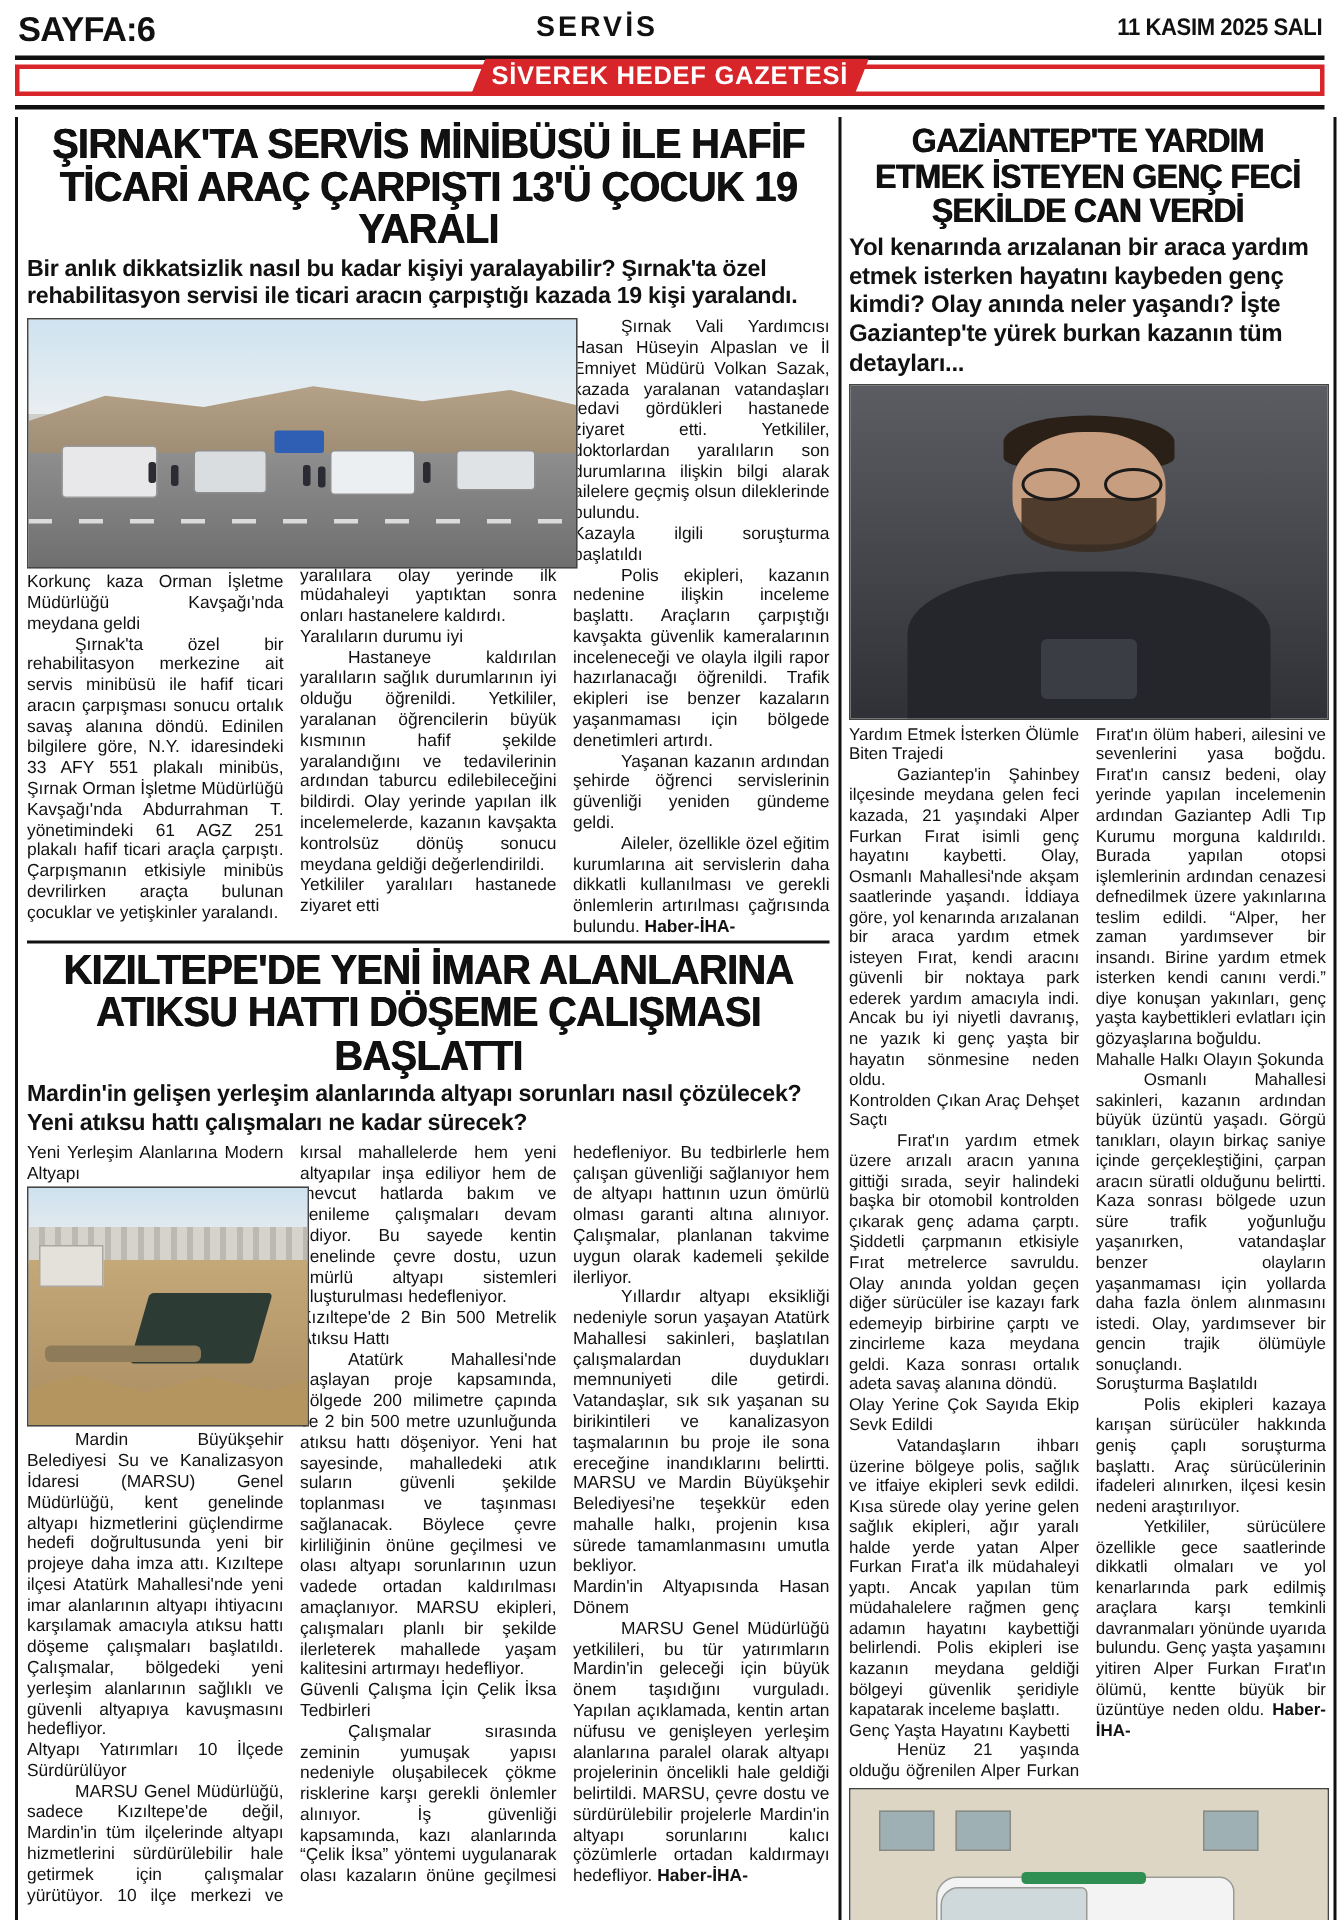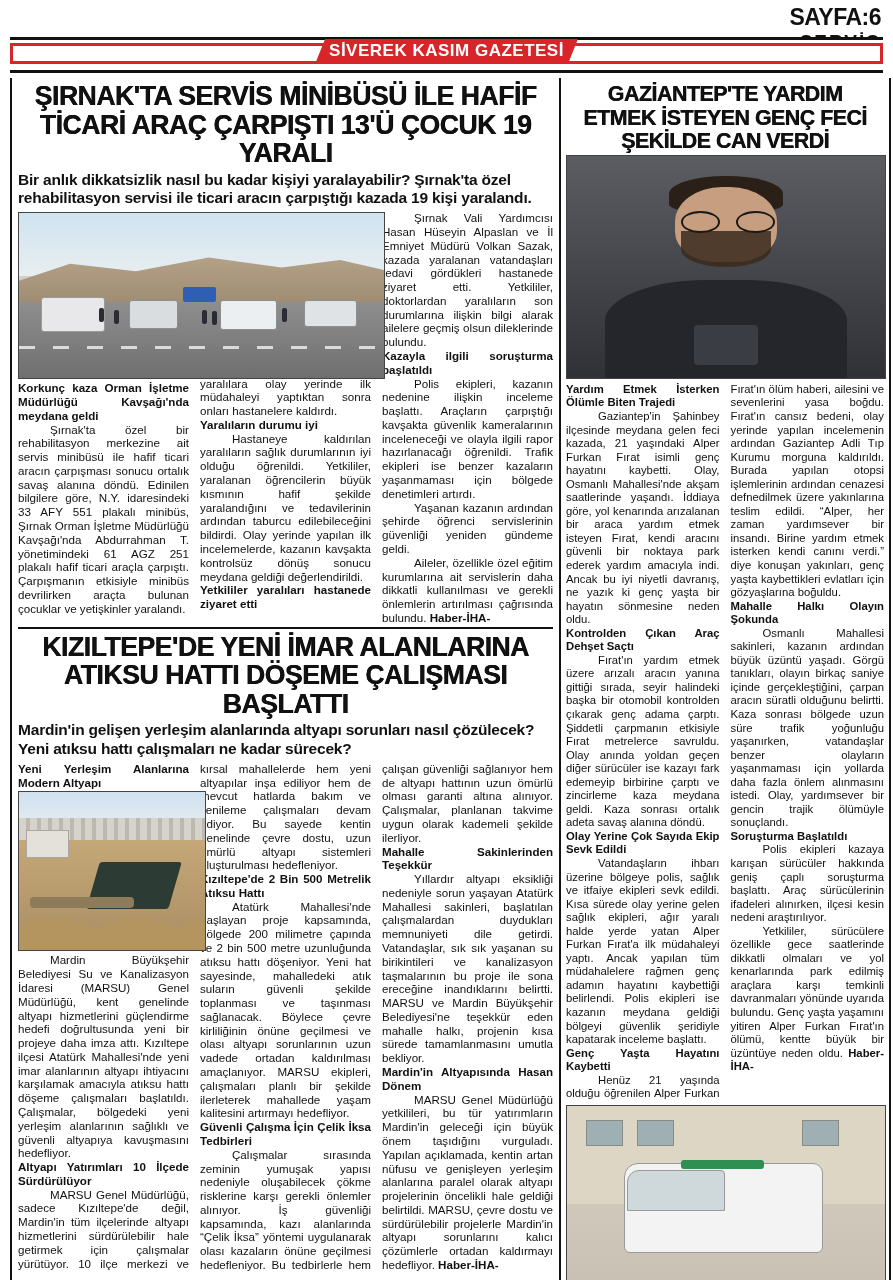--- a/index.html
+++ b/index.html
@@ -6,21 +6,21 @@
   body{
     width:893px;height:1280px;
     background:#ffffff;
     font-family:"Liberation Sans", sans-serif;
     color:#111;
     overflow:hidden;
   }
   .page{position:relative;width:893px;height:1280px;box-sizing:border-box;padding:0 6px;}
 
   
-  .masthead{display:flex;align-items:flex-end;justify-content:space-between;height:34px;padding:4px 6px 0 6px;box-sizing:border-box;flex-direction:column;}
+  .masthead{display:flex;align-items:center;justify-content:space-between;height:34px;padding:4px 6px 0 6px;box-sizing:border-box;}
   .sayfa{font-size:23px;font-weight:bold;letter-spacing:-0.5px;font-family:"Liberation Sans",sans-serif;}
   .gundem{font-size:19px;font-weight:bold;letter-spacing:2px;margin-left:-40px;}
   .datetxt{font-size:16px;font-weight:bold;letter-spacing:-0.3px;transform:scaleX(0.92);transform-origin:right bottom;}
 
   .ribbon{position:relative;height:30px;margin:3px 4px 0 4px;border-top:3px solid #111;border-bottom:3px solid #111;background:#fff;}
   .ribbon-bars{position:absolute;left:0;right:0;top:3px;height:21px;display:flex;gap:0;}
   .ribbon-bar{flex:1;border:3px solid #d7252a;background:#fff;box-sizing:border-box;height:21px;}
   .ribbon-title{position:absolute;left:50%;top:-1px;transform:translateX(-50%);background:#d7252a;color:#fff;font-size:17px;font-weight:bold;letter-spacing:0.5px;padding:2px 14px 3px 14px;white-space:nowrap;clip-path:polygon(10px 0,100% 0,calc(100% - 10px) 100%,0 100%);}
 
   
@@ -39,21 +39,21 @@
   h1.head.r{font-size:22.5px;line-height:1.05;}
   .subhead{font-size:15.5px;font-weight:bold;line-height:1.18;margin:3px 0 4px 0;letter-spacing:-0.2px;}
   .subhead.r{font-size:16px;line-height:1.2;}
   .ruleline{border-top:2px solid #111;margin:2px 0 3px 0;}
 
   
   .cols3{column-count:3;column-gap:11px;font-size:11.6px;line-height:1.19;text-align:justify;}
   .cols2{column-count:2;column-gap:11px;font-size:11.3px;line-height:1.2;text-align:justify;}
   .cols3 p,.cols2 p{margin:0;text-indent:32px;}
   .cols3 p.nind,.cols2 p.nind{text-indent:0;}
-  .sub{font-weight:bold;display:block;text-indent:0;}
+  .sub{font-weight:normal;display:block;text-indent:0;}
   .bold{font-weight:bold;}
 
   
   .photo{border:1px solid #444;display:block;}
   .ph-crash{width:365px;height:165px;float:left;margin:1px 8px 2px 0;}
   .ph-man{width:318px;height:222px;margin:2px auto 4px auto;}
   .ph-dig{width:186px;height:158px;float:left;margin:2px 8px 2px 0;}
   .ph-amb{width:318px;height:175px;margin:4px auto 0 auto;}
 
   
@@ -102,21 +102,21 @@
     <div class="sayfa">SAYFA:6</div>
     <div class="gundem">SERVİS</div>
     <div class="datetxt">11 KASIM 2025 SALI</div>
   </div>
 
   <div class="ribbon">
     <div class="ribbon-bars">
       <div class="ribbon-bar"></div>
       <div class="ribbon-bar"></div>
     </div>
-    <div class="ribbon-title">SİVEREK KASIM GAZETESİ</div>
+    <div class="ribbon-title">SİVEREK HEDEF GAZETESİ</div>
   </div>
 
   <div class="content">
 
     <div class="col-left">
 
       <div>
         <h1 class="head">ŞIRNAK'TA SERVİS MİNİBÜSÜ İLE HAFİF TİCARİ ARAÇ ÇARPIŞTI 13'Ü ÇOCUK 19 YARALI</h1>
         <div class="subhead">Bir anlık dikkatsizlik nasıl bu kadar kişiyi yaralayabilir? Şırnak'ta özel rehabilitasyon servisi ile ticari aracın çarpıştığı kazada 19 kişi yaralandı.</div>
 
@@ -189,35 +189,33 @@
             </p>
           <p>MARSU Genel Müdürlüğü, sadece Kızıltepe'de değil, Mardin'in tüm ilçelerinde altyapı hizmetlerini sürdürülebilir hale getirmek için çalışmalar yürütüyor. 10 ilçe merkezi ve kırsal mahallelerde hem yeni altyapılar inşa ediliyor hem de mevcut hatlarda bakım ve yenileme çalışmaları devam ediyor. Bu sayede kentin genelinde çevre dostu, uzun ömürlü altyapı sistemleri oluşturulması hedefleniyor.</p>
           <p class="nind">
               <span class="sub">Kızıltepe'de 2 Bin 500 Metrelik Atıksu Hattı</span>
             </p>
           <p>Atatürk Mahallesi'nde başlayan proje kapsamında, bölgede 200 milimetre çapında ve 2 bin 500 metre uzunluğunda atıksu hattı döşeniyor. Yeni hat sayesinde, mahalledeki atık suların güvenli şekilde toplanması ve taşınması sağlanacak. Böylece çevre kirliliğinin önüne geçilmesi ve olası altyapı sorunlarının uzun vadede ortadan kaldırılması amaçlanıyor. MARSU ekipleri, çalışmaları planlı bir şekilde ilerleterek mahallede yaşam kalitesini artırmayı hedefliyor.</p>
           <p class="nind">
               <span class="sub">Güvenli Çalışma İçin Çelik İksa Tedbirleri</span>
             </p>
           <p>Çalışmalar sırasında zeminin yumuşak yapısı nedeniyle oluşabilecek çökme risklerine karşı gerekli önlemler alınıyor. İş güvenliği kapsamında, kazı alanlarında “Çelik İksa” yöntemi uygulanarak olası kazaların önüne geçilmesi hedefleniyor. Bu tedbirlerle hem çalışan güvenliği sağlanıyor hem de altyapı hattının uzun ömürlü olması garanti altına alınıyor. Çalışmalar, planlanan takvime uygun olarak kademeli şekilde ilerliyor.</p>
-          <p class="nind">
-              <span class="sub">Mahalle Sakinlerinden Teşekkür</span>
-            </p>
           <p>Yıllardır altyapı eksikliği nedeniyle sorun yaşayan Atatürk Mahallesi sakinleri, başlatılan çalışmalardan duydukları memnuniyeti dile getirdi. Vatandaşlar, sık sık yaşanan su birikintileri ve kanalizasyon taşmalarının bu proje ile sona ereceğine inandıklarını belirtti. MARSU ve Mardin Büyükşehir Belediyesi'ne teşekkür eden mahalle halkı, projenin kısa sürede tamamlanmasını umutla bekliyor.</p>
           <p class="nind">
               <span class="sub">Mardin'in Altyapısında Hasan Dönem</span>
             </p>
           <p><span>MARSU Genel Müdürlüğü yetkilileri, bu tür yatırımların Mardin'in geleceği için büyük önem taşıdığını vurguladı. Yapılan açıklamada, kentin artan nüfusu ve genişleyen yerleşim alanlarına paralel olarak altyapı projelerinin öncelikli hale geldiği belirtildi. MARSU, çevre dostu ve sürdürülebilir projelerle Mardin'in altyapı sorunlarını kalıcı çözümlerle ortadan kaldırmayı hedefliyor.</span> <span class="bold">Haber-İHA-</span></p>
         </div>
       </div>
     </div>
 
     <div class="col-right">
       <div>
         <h1 class="head r">GAZİANTEP'TE YARDIM ETMEK İSTEYEN GENÇ FECİ ŞEKİLDE CAN VERDİ</h1>
+        <div class="subhead r">Yol kenarında arızalanan bir araca yardım etmek isterken hayatını kaybeden genç kimdi? Olay anında neler yaşandı? İşte Gaziantep'te yürek burkan kazanın tüm detayları...</div>
 
         <div class="photo art ph-man">
           <div class="m-bg"></div>
           <div class="m-body"></div>
           <div class="m-chest"></div>
           <div class="m-hair"></div>
           <div class="m-head"></div>
           <div class="m-beard"></div>
           <div class="m-glass" style="left:36%"></div>
           <div class="m-glass" style="left:53%"></div>

